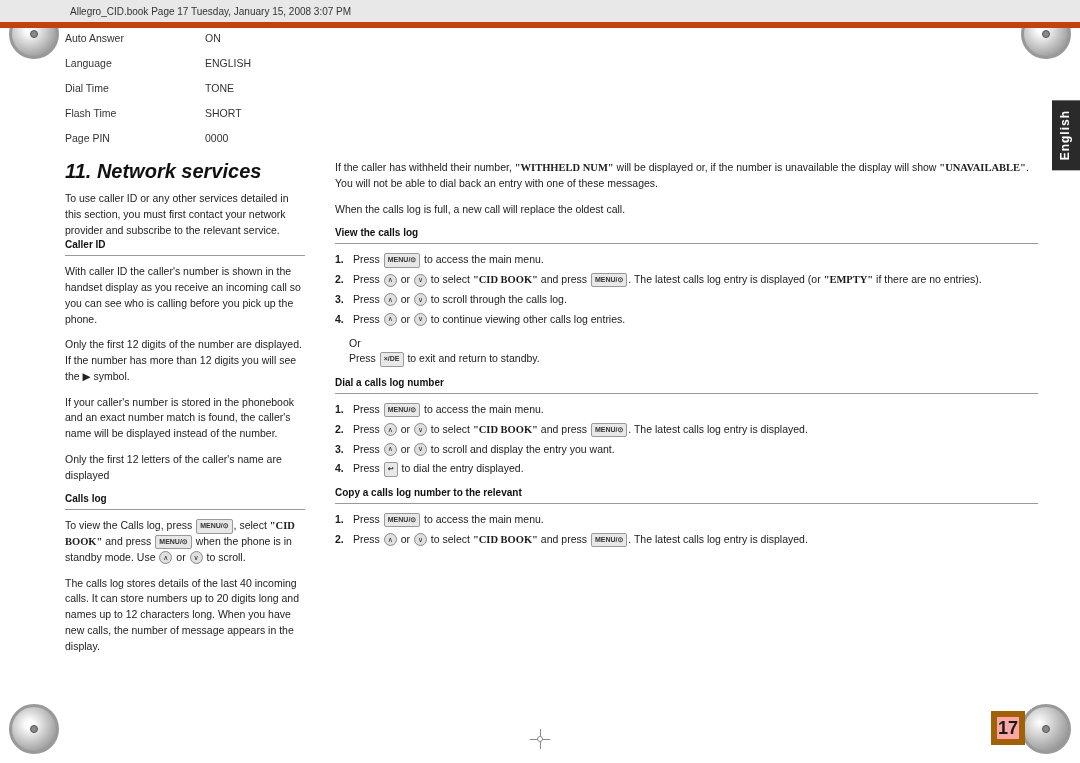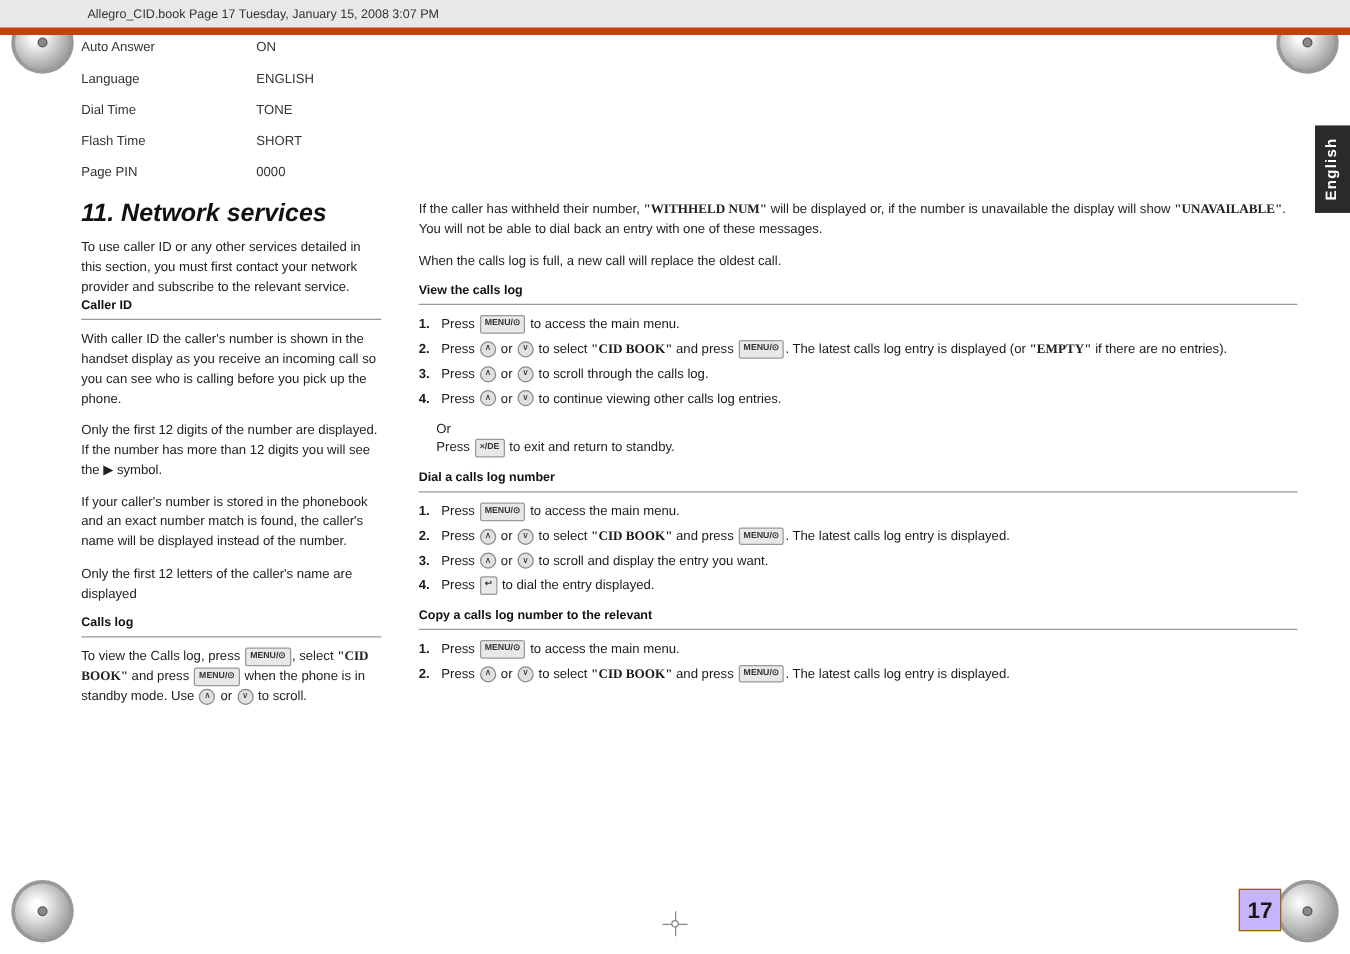--- a/index.html
+++ b/index.html
@@ -80,22 +80,22 @@
     }
 
     
     .page-number {
       position: absolute;
       bottom: 18px;
       right: 55px;
       font-size: 18px;
       font-weight: bold;
       color: #1a1a1a;
-      background: #c4b5fd;
-      border: 1px solid #a16207;
+      background: #fca5a5;
+      border: 6px solid #a16207;
       width: 34px;
       height: 34px;
       display: flex;
       align-items: center;
       justify-content: center;
     }
 
     
     .content-area {
       position: absolute;
@@ -327,20 +327,23 @@
         <p class="section-body">
           Only the first 12 letters of the caller's name are displayed
         </p>
 
         <div class="section-heading">Calls log</div>
         <div class="divider"></div>
 
         <p class="section-body">
           To view the Calls log, press <span class="btn-img">MENU/⊙</span>, select <span class="bold-serif">"CID BOOK"</span> and press <span class="btn-img">MENU/⊙</span> when the phone is in standby mode. Use <span class="btn-arrow">∧</span> or <span class="btn-arrow">∨</span> to scroll.
         </p>
+        <p class="section-body">
+          The calls log stores details of the last 40 incoming calls. It can store numbers up to 20 digits long and names up to 12 characters long. When you have new calls, the number of message appears in the display.
+        </p>
 
       </div>
 
       <div class="right-col">
 
         <p class="section-body">
           If the caller has withheld their number, <span class="bold-serif">"WITHHELD NUM"</span> will be displayed or, if the number is unavailable the display will show <span class="bold-serif">"UNAVAILABLE"</span>. You will not be able to dial back an entry with one of these messages.
         </p>
         <p class="section-body">
           When the calls log is full, a new call will replace the oldest call.

